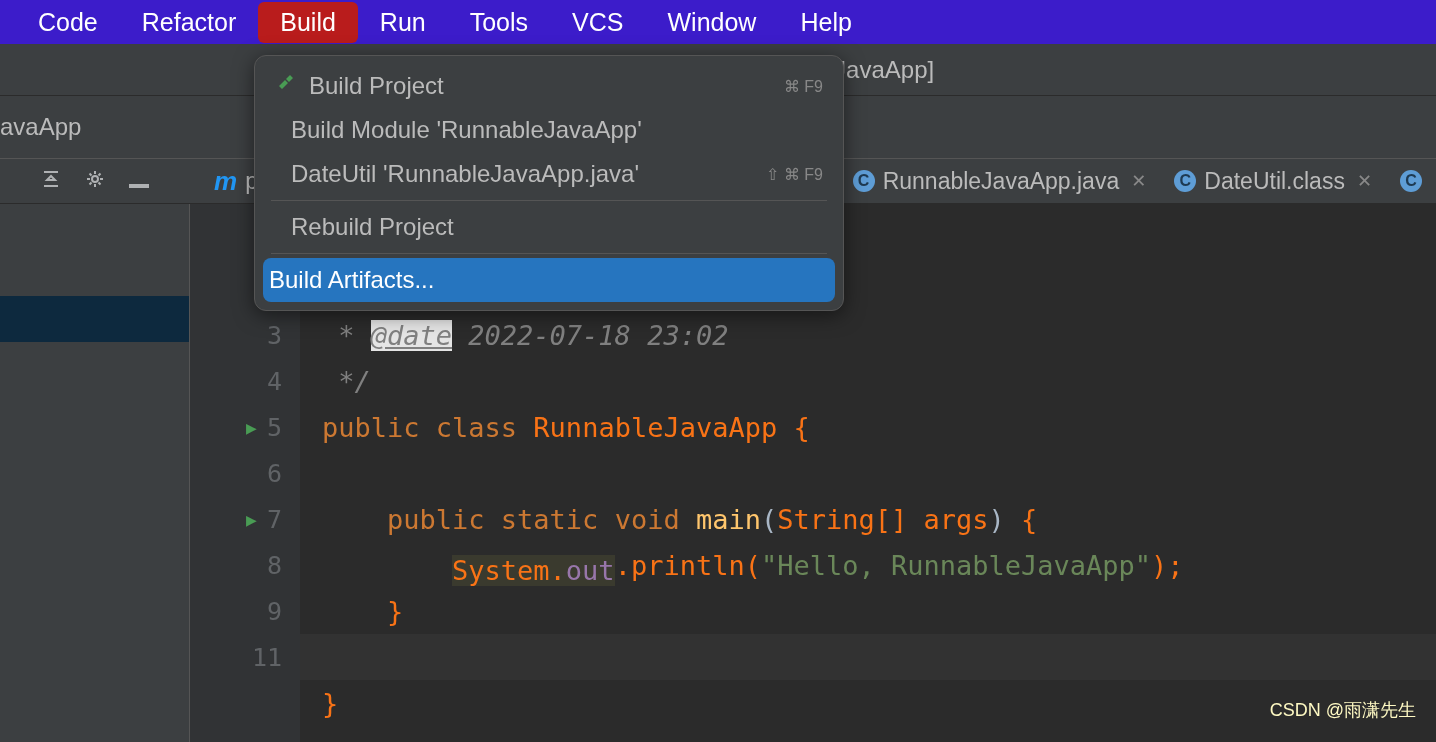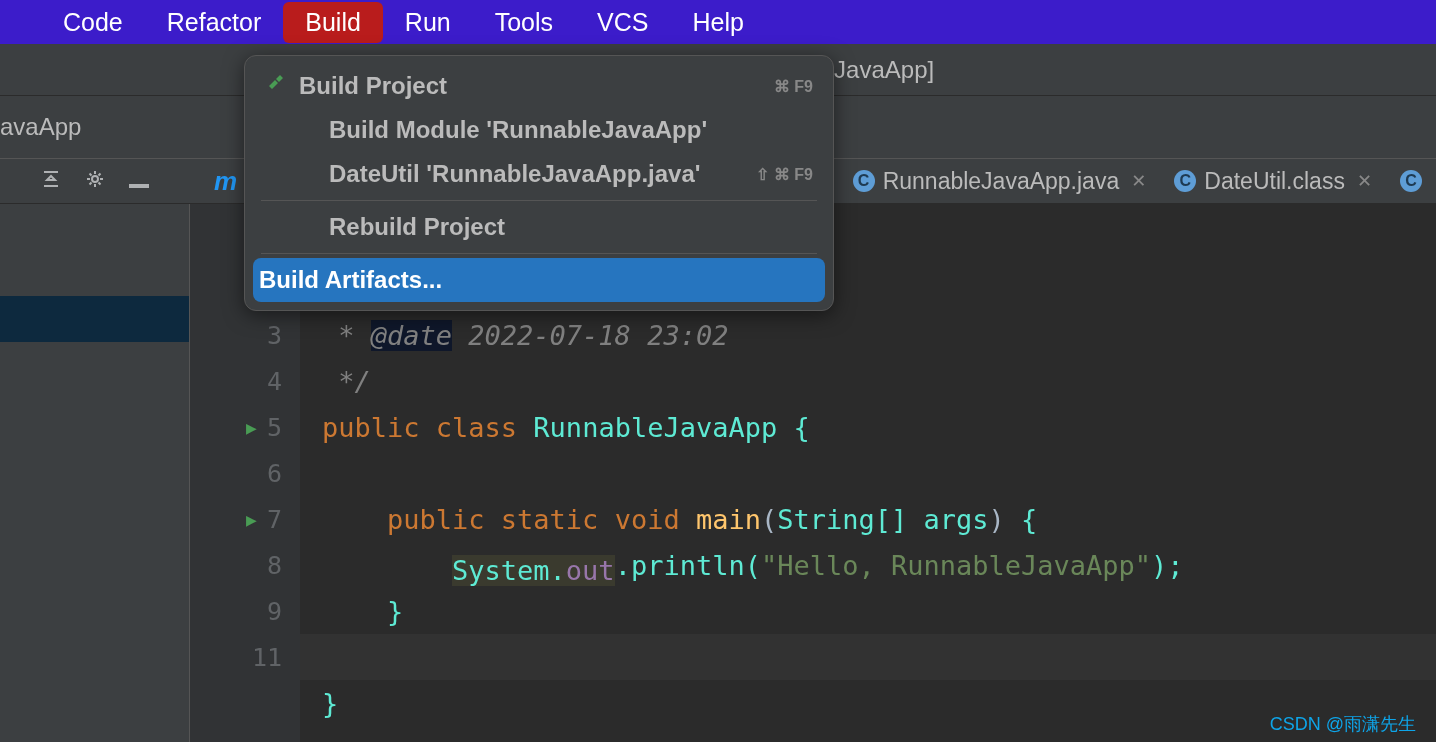--- a/index.html
+++ b/index.html
@@ -10,21 +10,21 @@
       width: 1436px;
       height: 742px;
       overflow: hidden;
       position: relative;
     }
     .menubar {
       background: #3c1cca;
       height: 44px;
       display: flex;
       align-items: center;
-      padding-left: 41px;
+      padding-left: 16px;
       font-size: 25px;
       color: #ffffff;
     }
     .menubar-item {
       padding: 6px 22px;
       cursor: pointer;
       border-radius: 6px;
     }
     .menubar-item.active {
       background: #b91c1c;
@@ -166,37 +166,36 @@
       white-space: pre;
     }
     .code-line.highlight {
       background: #323232;
     }
     .kw { color: #cc7832; }
     .method { color: #ffc66d; }
     .field-static { color: #9876aa; }
     .str { color: #6a8759; }
     .comm { color: #808080; font-style: italic; }
-    .comm-tag { color: #808080; font-style: italic; background: #0f172a; }
+    .comm-tag { color: #808080; font-style: italic; text-decoration: underline; background: #e5e5e5; }
     .sys-hl { background: #3a3a2e; margin-top: 10px; }
     .paren { color: #a9b7c6; }
-    .txt { color: #5eead4; }
+    .txt { color: #f97316; }
     
     .dropdown {
       position: absolute;
       top: 55px;
-      left: 244px;
+      left: 254px;
       width: 590px;
       background: #3c3f41;
       border: 1px solid #555;
       border-radius: 12px;
       padding: 8px 0;
       box-shadow: 0 4px 20px rgba(0,0,0,0.5);
       z-index: 100;
-      font-weight: bold;
     }
     .dropdown-item {
       display: flex;
       align-items: center;
       height: 44px;
       padding: 0 20px;
       font-size: 24px;
       color: #bbbbbb;
       cursor: pointer;
     }
@@ -212,39 +211,40 @@
     .dropdown-sep {
       height: 1px;
       background: #555;
       margin: 4px 16px;
     }
     .hammer-icon {
       color: #499c54;
       margin-right: 12px;
       font-size: 22px;
     }
-    .dropdown-item.indent { padding-left: 84px; justify-content: flex-end; }
+    .dropdown-item.indent { padding-left: 36px; justify-content: flex-end; }
     .watermark {
       position: absolute;
-      bottom: 6px;
+      bottom: 20px;
       right: 20px;
-      color: #0ea5e9;
+      color: #fef9c3;
       font-size: 18px;
     }
   </style>
 </head>
 <body>
 
 <div class="menubar">
   <div class="menubar-item">Code</div>
   <div class="menubar-item">Refactor</div>
   <div class="menubar-item active">Build</div>
   <div class="menubar-item">Run</div>
   <div class="menubar-item">Tools</div>
   <div class="menubar-item">VCS</div>
+  <div class="menubar-item">Window</div>
   <div class="menubar-item">Help</div>
 </div>
 
 <div class="breadcrumb-bar">
   <span>nnableJavaApp.java [RunnableJavaApp]</span>
 </div>
 
 <div class="project-label">
   <span>avaApp</span>
 </div>

